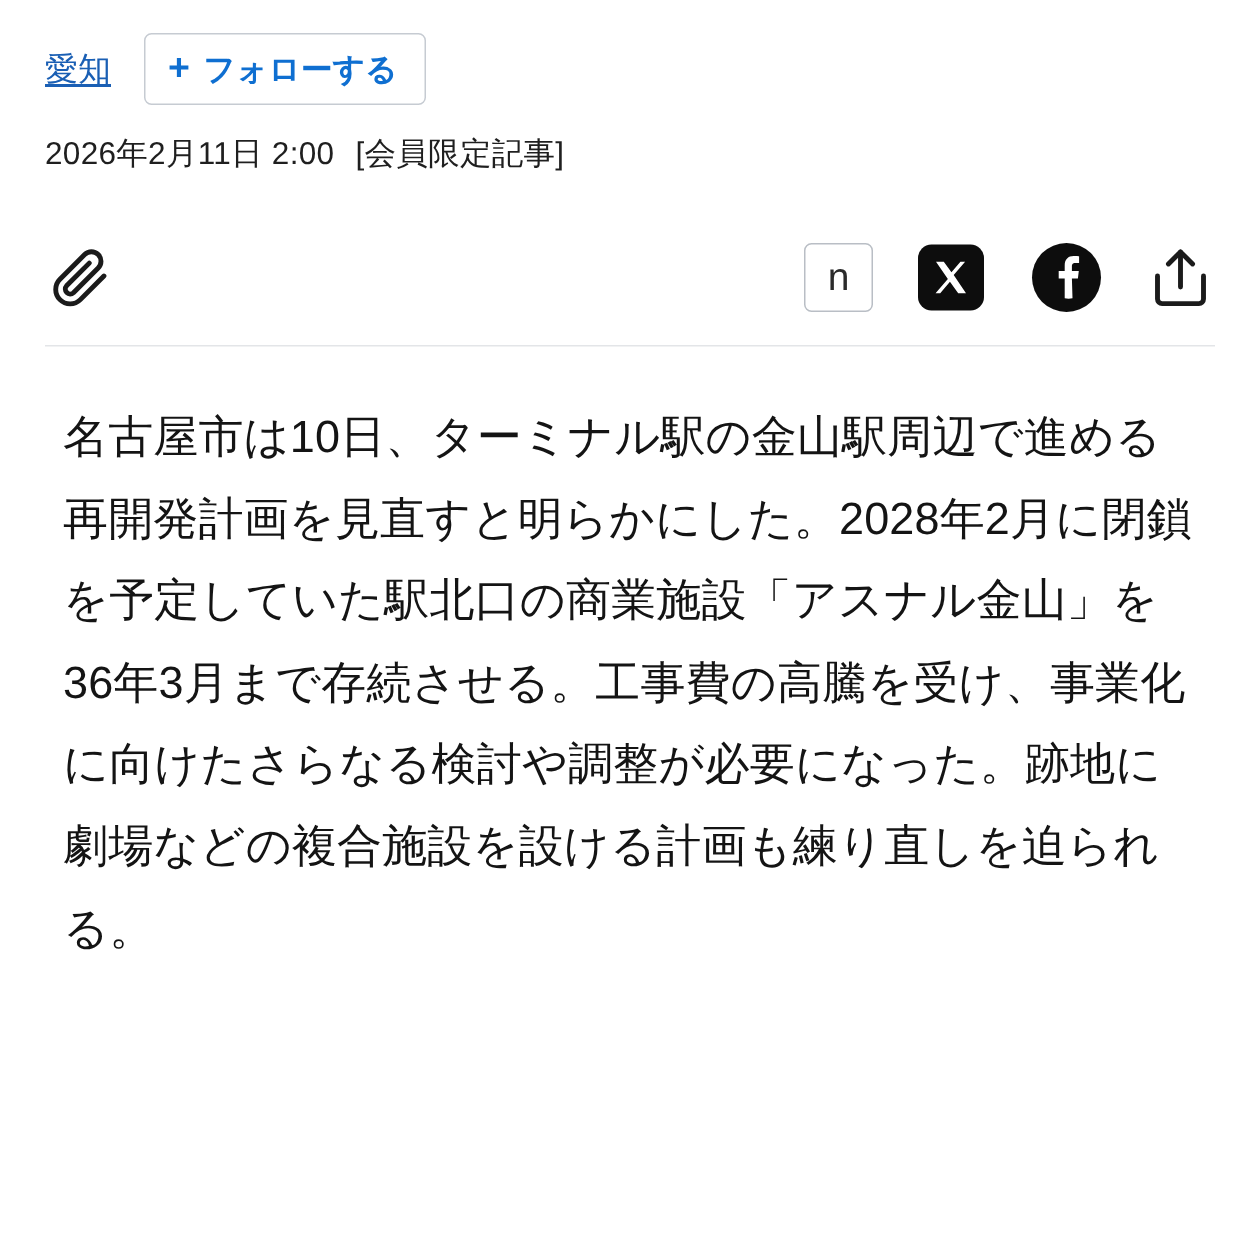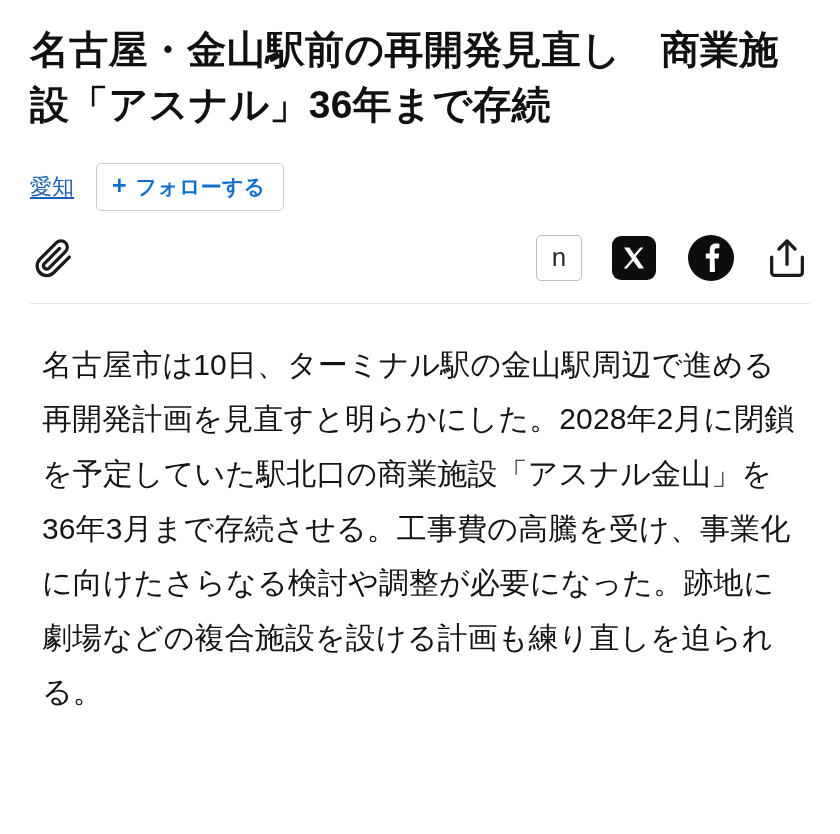--- a/index.html
+++ b/index.html
@@ -139,31 +139,34 @@
     margin: 12px;
     color: #141414;
     letter-spacing: 0.1px;
   }
 </style>
 </head>
 <body>
 
 <div class="page">
 
-  <h1 class="article-title">名古屋・金山駅前の再開発見直し　商業施設「アスナル」36年まで存続</h1>
 
   <div class="meta-row">
     <a class="topic-link" href="#">愛知</a>
 
     <button class="follow-button">
       <span class="plus">+</span>
       <span class="follow-label">フォローする</span>
     </button>
   </div>
 
+  <div class="date-line">
+    <span>2026年2月11日 2:00</span>
+    <span class="badge">[会員限定記事]</span>
+  </div>
 
   <div class="share-bar">
 
     <button class="icon-btn">
       <svg width="46" height="46" viewBox="0 0 24 24" fill="none" stroke="#1b1b1b" stroke-width="1.7" stroke-linecap="round" stroke-linejoin="round">
         <path d="M20.5 11.5l-8.2 8.2a5 5 0 0 1-7.1-7.1l8.6-8.6a3.3 3.3 0 0 1 4.7 4.7l-8.6 8.6a1.7 1.7 0 0 1-2.4-2.4l7.9-7.9"></path>
       </svg>
     </button>
 
     <div class="share-right">

